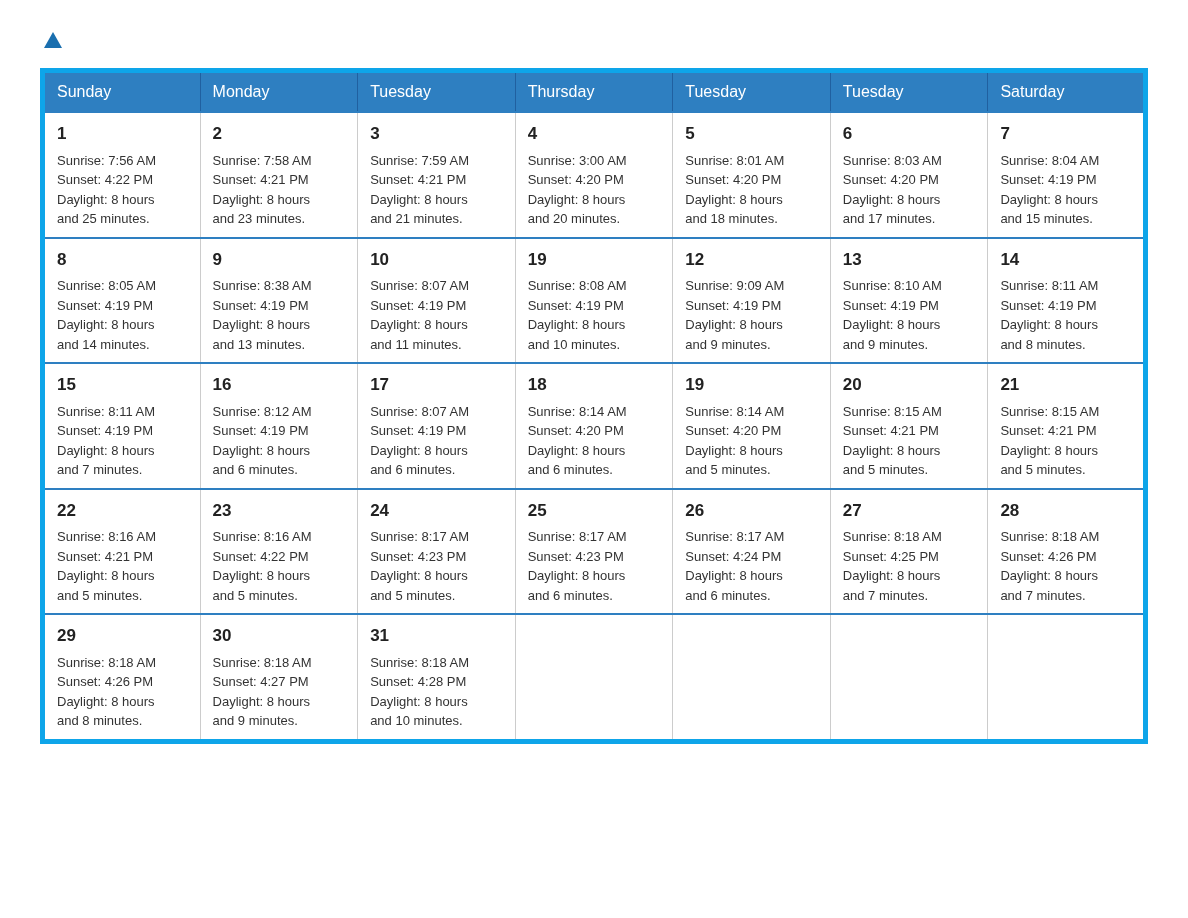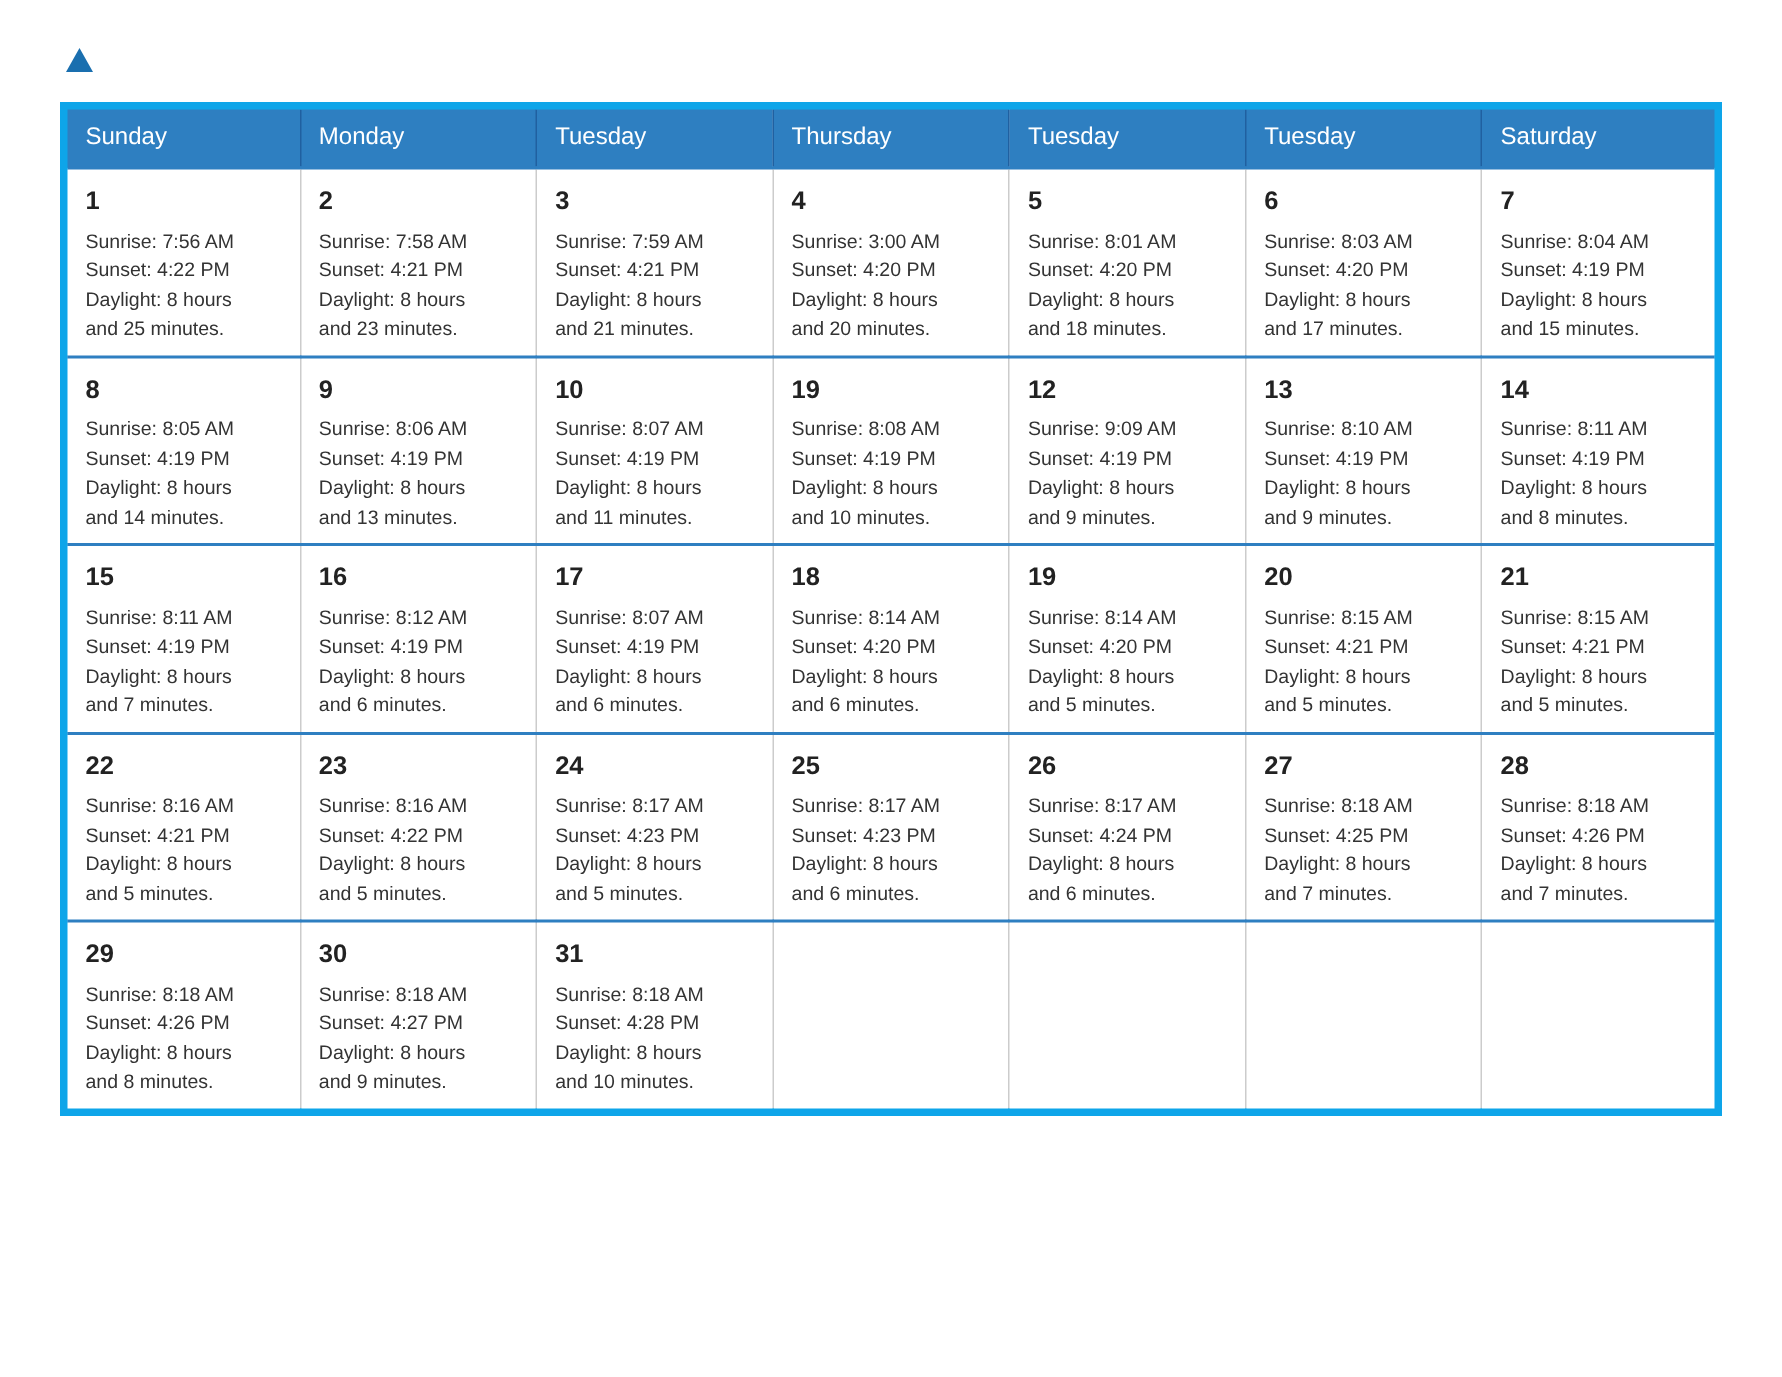--- a/index.html
+++ b/index.html
@@ -134,21 +134,21 @@
         <td><span class="day-num">1</span><span>Sunrise: 7:56 AM</span><br><span>Sunset: 4:22 PM</span><br><span>Daylight: 8 hours<br>and 25 minutes.</span></td>
         <td><span class="day-num">2</span><span>Sunrise: 7:58 AM</span><br><span>Sunset: 4:21 PM</span><br><span>Daylight: 8 hours<br>and 23 minutes.</span></td>
         <td><span class="day-num">3</span><span>Sunrise: 7:59 AM</span><br><span>Sunset: 4:21 PM</span><br><span>Daylight: 8 hours<br>and 21 minutes.</span></td>
         <td><span class="day-num">4</span><span>Sunrise: 3:00 AM</span><br><span>Sunset: 4:20 PM</span><br><span>Daylight: 8 hours<br>and 20 minutes.</span></td>
         <td><span class="day-num">5</span><span>Sunrise: 8:01 AM</span><br><span>Sunset: 4:20 PM</span><br><span>Daylight: 8 hours<br>and 18 minutes.</span></td>
         <td><span class="day-num">6</span><span>Sunrise: 8:03 AM</span><br><span>Sunset: 4:20 PM</span><br><span>Daylight: 8 hours<br>and 17 minutes.</span></td>
         <td><span class="day-num">7</span><span>Sunrise: 8:04 AM</span><br><span>Sunset: 4:19 PM</span><br><span>Daylight: 8 hours<br>and 15 minutes.</span></td>
       </tr>
       <tr class="week-row">
         <td><span class="day-num">8</span><span>Sunrise: 8:05 AM</span><br><span>Sunset: 4:19 PM</span><br><span>Daylight: 8 hours<br>and 14 minutes.</span></td>
-        <td><span class="day-num">9</span><span>Sunrise: 8:06 AM</span><br><span>Sunset: 4:19 PM</span><br><span>Daylight: 8 hours<br>and 13 minutes.</span></td>
+        <td><span class="day-num">9</span><span>Sunrise: 8:38 AM</span><br><span>Sunset: 4:19 PM</span><br><span>Daylight: 8 hours<br>and 13 minutes.</span></td>
         <td><span class="day-num">10</span><span>Sunrise: 8:07 AM</span><br><span>Sunset: 4:19 PM</span><br><span>Daylight: 8 hours<br>and 11 minutes.</span></td>
         <td><span class="day-num">19</span><span>Sunrise: 8:08 AM</span><br><span>Sunset: 4:19 PM</span><br><span>Daylight: 8 hours<br>and 10 minutes.</span></td>
         <td><span class="day-num">12</span><span>Sunrise: 9:09 AM</span><br><span>Sunset: 4:19 PM</span><br><span>Daylight: 8 hours<br>and 9 minutes.</span></td>
         <td><span class="day-num">13</span><span>Sunrise: 8:10 AM</span><br><span>Sunset: 4:19 PM</span><br><span>Daylight: 8 hours<br>and 9 minutes.</span></td>
         <td><span class="day-num">14</span><span>Sunrise: 8:11 AM</span><br><span>Sunset: 4:19 PM</span><br><span>Daylight: 8 hours<br>and 8 minutes.</span></td>
       </tr>
       <tr class="week-row">
         <td><span class="day-num">15</span><span>Sunrise: 8:11 AM</span><br><span>Sunset: 4:19 PM</span><br><span>Daylight: 8 hours<br>and 7 minutes.</span></td>
         <td><span class="day-num">16</span><span>Sunrise: 8:12 AM</span><br><span>Sunset: 4:19 PM</span><br><span>Daylight: 8 hours<br>and 6 minutes.</span></td>
         <td><span class="day-num">17</span><span>Sunrise: 8:07 AM</span><br><span>Sunset: 4:19 PM</span><br><span>Daylight: 8 hours<br>and 6 minutes.</span></td>

